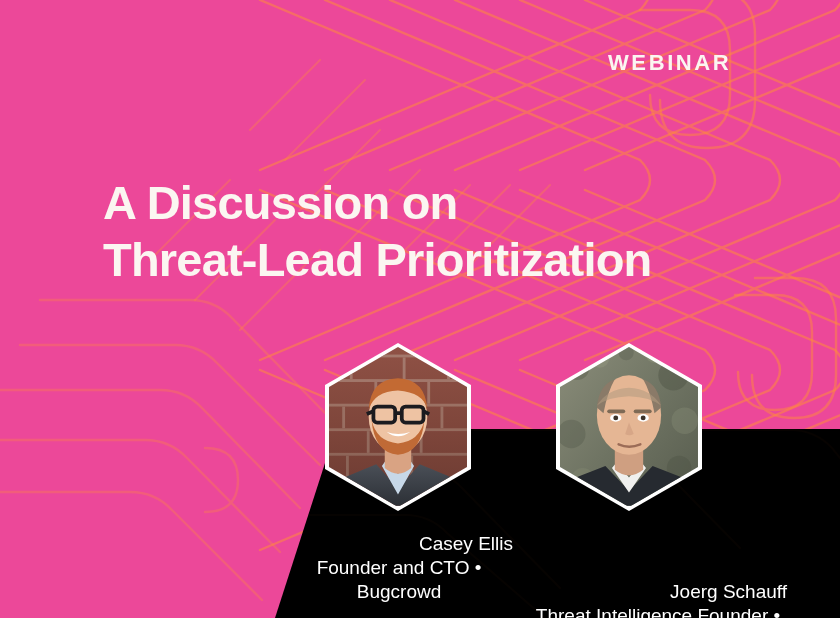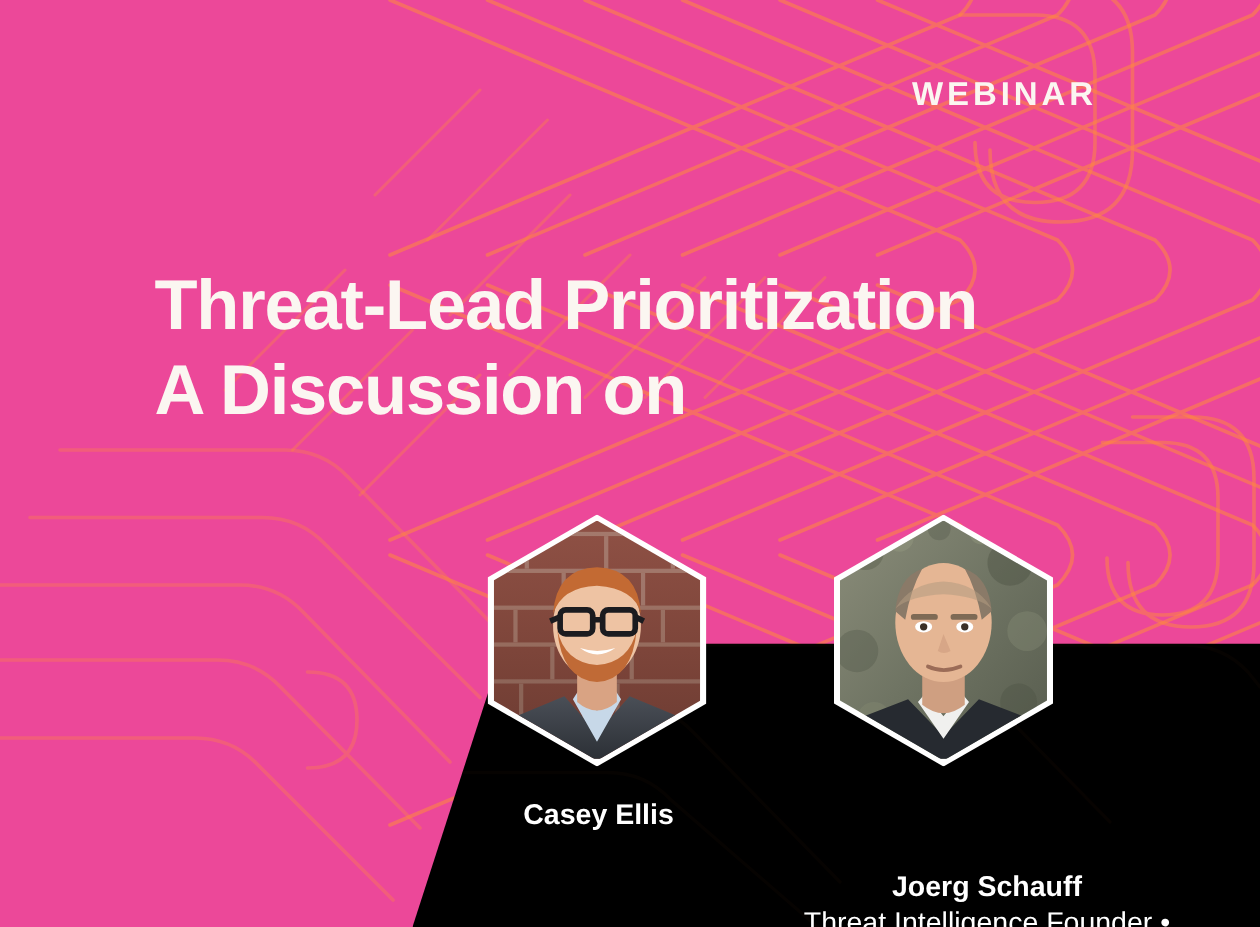--- a/index.html
+++ b/index.html
@@ -82,23 +82,24 @@
 
   
   .speaker-caption{
     position:absolute;
     text-align:center;
     color:#ffffff;
     line-height:23px;
   }
   .speaker-name{
     display:block;
-    font-weight:bold;
+    font-weight:normal;
     font-size:19px;
     line-height:25px;
+    text-align:right;
   }
   .speaker-role{
     display:block;
     font-weight:normal;
     font-size:19px;
     line-height:24px;
   }
   #caption-casey{left:285px;top:531px;width:228px;}
   #caption-joerg{left:529px;top:531px;width:258px;margin-top:48px;}
 </style>
@@ -174,22 +175,22 @@
       <path d="M 0  390 L 160 390 Q 185 390 202 408 L 300 508"></path>
       <path d="M 0  440 L 145 440 Q 170 440 187 458 L 280 552"></path>
       <path d="M 0  492 L 130 492 Q 155 492 172 510 L 262 600"></path>
       <path d="M 205 448 Q 238 448 238 480 Q 238 512 205 512"></path>
     </g>
   </svg>
 
   <div id="webinar-label">WEBINAR</div>
 
   <h1 id="headline">
+    <span class="line">A Discussion on</span>
     <span class="line">Threat-Lead Prioritization</span>
-    <span class="line">A Discussion on</span>
   </h1>
 
   <div id="black-band">
     <svg id="black-band-pattern" viewBox="0 0 840 618" xmlns="http://www.w3.org/2000/svg">
       <g opacity="0.22" fill="none" stroke="#3a1d0a" stroke-width="2.2" stroke-linecap="round">
         <path d="M 300 470 L 420 470 Q 445 470 462 488 L 560 588"></path>
         <path d="M 285 515 L 405 515 Q 430 515 447 533 L 545 618"></path>
         <path d="M 470 430 L 600 430 Q 625 430 642 448 L 740 548"></path>
         <path d="M 700 430 L 790 430 Q 815 430 832 448 L 840 458"></path>
       </g>
@@ -306,20 +307,21 @@
 
         <path d="M 73 80 L 69 92 Q 73 95 78 92 Z" fill="#d3a283" opacity="0.8"></path>
 
         <path d="M 62 103 Q 73 108 85 103" stroke="#9b6c57" stroke-width="2.6" fill="none" stroke-linecap="round"></path>
       </svg>
     </div>
   </div>
 
   <div class="speaker-caption" id="caption-casey">
     <span class="speaker-name">Casey Ellis</span>
+    <span class="speaker-role">Founder and CTO • Bugcrowd</span>
   </div>
 
   <div class="speaker-caption" id="caption-joerg">
     <span class="speaker-name">Joerg Schauff</span>
     <span class="speaker-role">Threat Intelligence Founder • Crowdstrike</span>
   </div>
 
 </div>
 
 </body></html>

